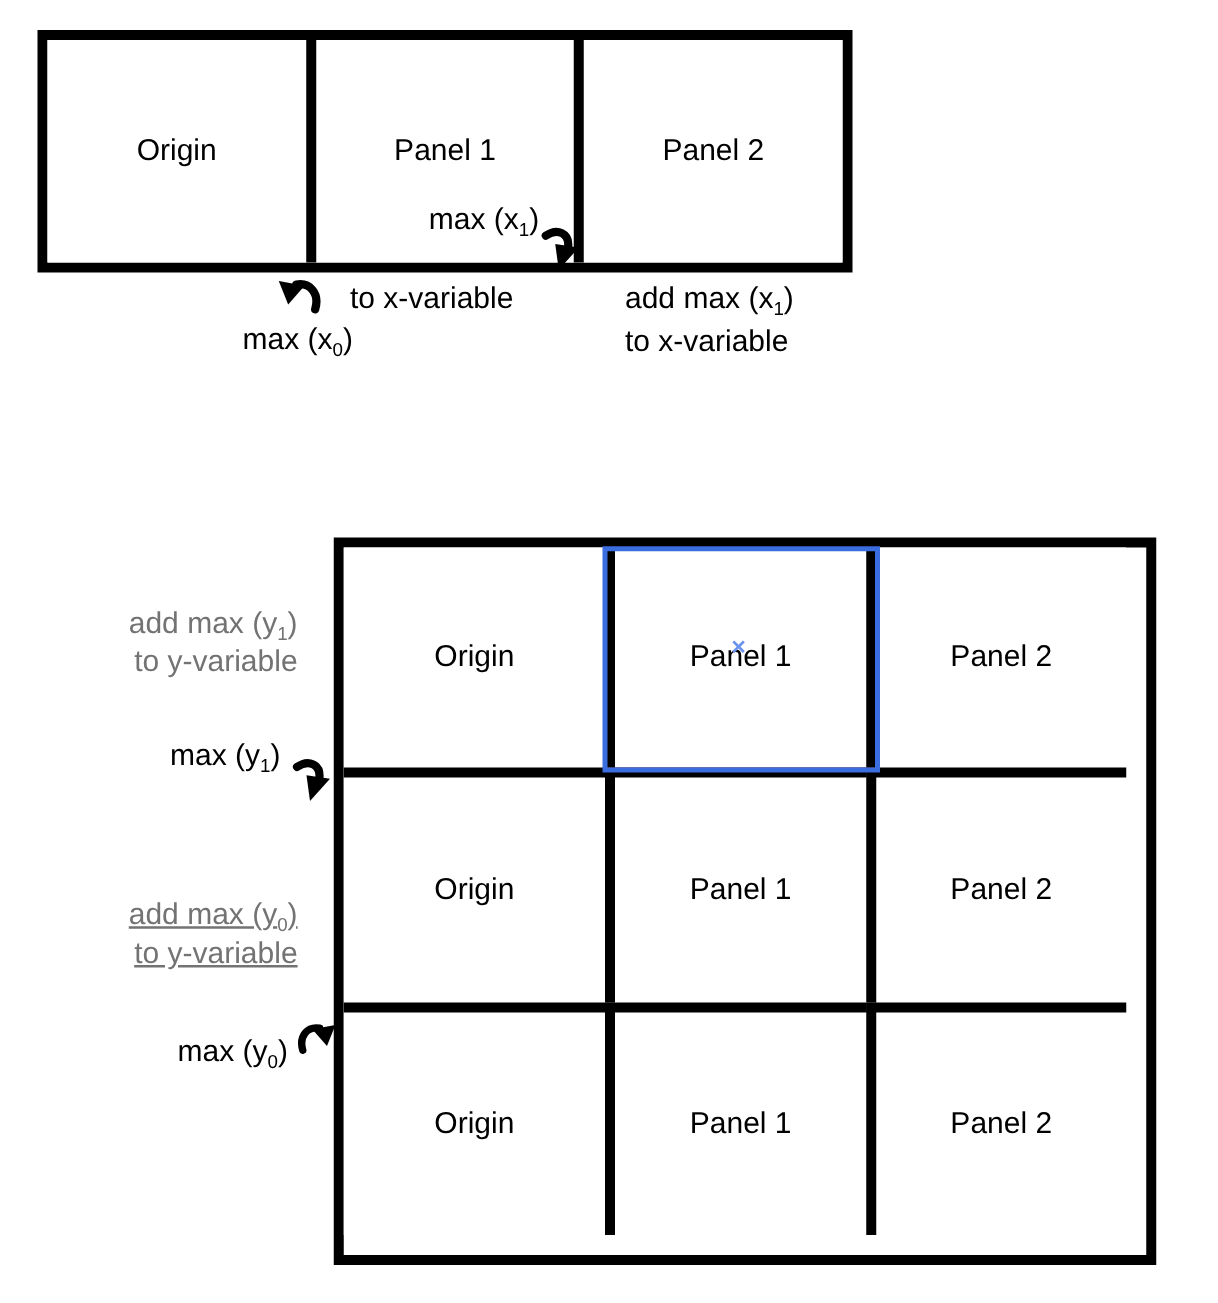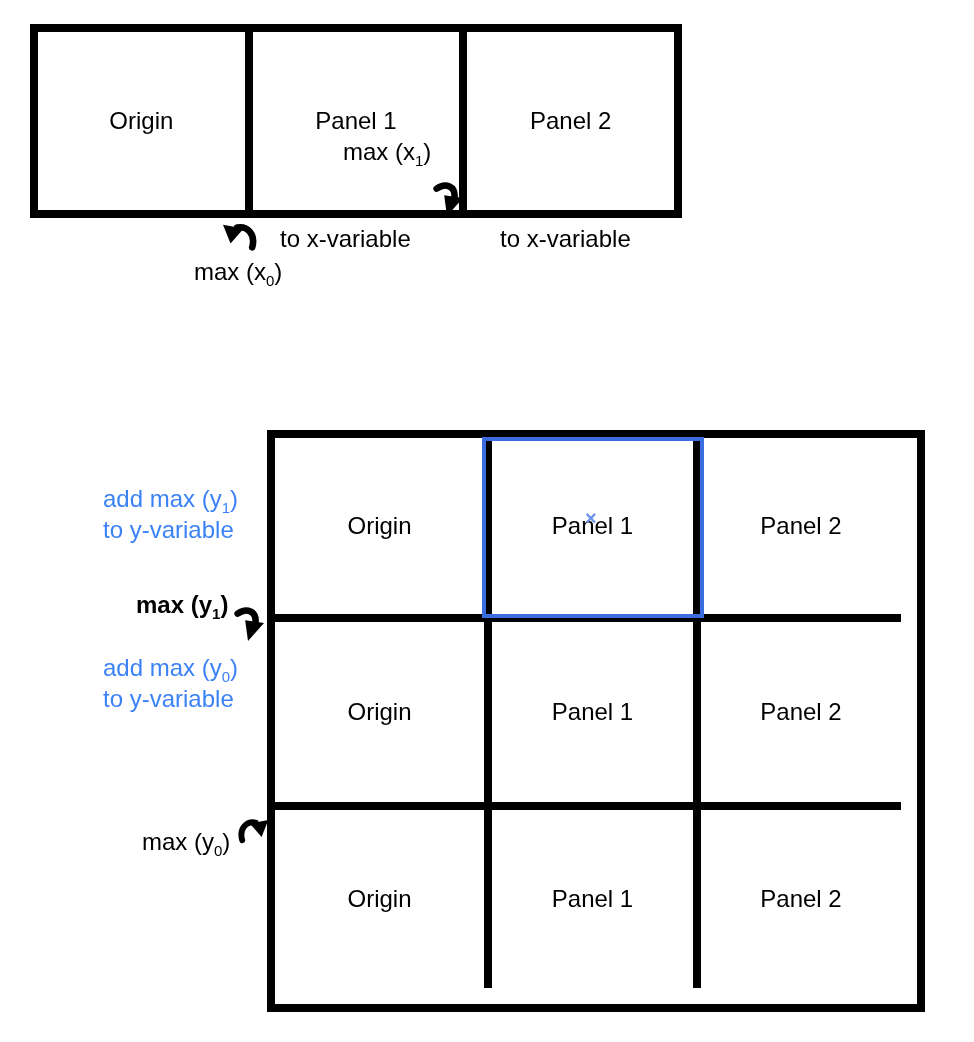--- a/index.html
+++ b/index.html
@@ -33,21 +33,21 @@
     border:4px solid #3a6de0; box-sizing:border-box; pointer-events:none;
   }
   .sel-marker {
     position:absolute; left:585px; top:508px; font-size:20px; font-weight:600;
     color:#6b93ec; line-height:20px;
   }
 
   
   .txt { position:absolute; font-size:24px; line-height:32px; white-space:nowrap; color:#000; }
   .cap { position:absolute; font-size:24px; line-height:35px; white-space:nowrap; color:#000; }
-  .cap2 { position:absolute; font-size:24px; line-height:31px; white-space:nowrap; color:#3b82f6; }
+  .cap2 { position:absolute; font-size:24px; line-height:31px; white-space:nowrap; color:#737373;text-align:right; }
   sub { font-size:15px; line-height:0; }
 
   
   .arrow { position:absolute; }
   .flip-x { transform:scaleX(-1); }
 </style>
 </head>
 <body>
 
 <div class="canvas">
@@ -57,21 +57,21 @@
       <span class="cell-label">Origin</span>
     </div>
     <div class="cell">
       <span class="cell-label">Panel 1</span>
     </div>
     <div class="cell">
       <span class="cell-label">Panel 2</span>
     </div>
   </div>
 
-  <div class="txt" style="left:343px; top:136px;">
+  <div class="txt" style="left:343px; top:160px;">
     <span>max (x</span><sub>1</sub><span>)</span>
   </div>
 
   <svg class="arrow" style="left:431px; top:180px;" width="32" height="36" viewBox="0 0 34 38">
     <path d="M6,9 C16,2 26,7 25,18" fill="none" stroke="#000" stroke-width="7" stroke-linecap="round"></path>
     <polygon points="14,16 34,19 17,38" fill="#000"></polygon>
   </svg>
 
   <svg class="arrow" style="left:220px; top:221px;" width="38" height="32" viewBox="0 0 38 34">
     <path d="M33,28 C37,14 28,5 17,7" fill="none" stroke="#000" stroke-width="7" stroke-linecap="round"></path>
@@ -80,20 +80,23 @@
 
   <div class="txt" style="left:194px; top:256px;">
     <span>max (x</span><sub>0</sub><span>)</span>
   </div>
 
   <div class="cap" style="left:280px; top:221px;">
     <div>to x-variable</div>
   </div>
 
   <div class="cap" style="left:500px; top:221px;">
+    <div>
+      <span>add max (x</span><sub>1</sub><span>)</span>
+    </div>
     <div>to x-variable</div>
   </div>
 
   <div class="grid3">
     <div class="cell">
       <span class="cell-label">Origin</span>
     </div>
     <div class="cell bl">
       <span class="cell-label">Panel 1</span>
     </div>
@@ -125,30 +128,30 @@
   <div class="sel-outline"></div>
   <div class="sel-marker">×</div>
 
   <div class="cap2" style="left:103px; top:483px;">
     <div>
       <span>add max (y</span><sub>1</sub><span>)</span>
     </div>
     <div>to y-variable</div>
   </div>
 
-  <div class="txt" style="left:136px; top:589px;font-weight:bold;">
+  <div class="txt" style="left:136px; top:589px;">
     <span>max (y</span><sub>1</sub><span>)</span>
   </div>
 
   <svg class="arrow" style="left:232px; top:604px;" width="32" height="38" viewBox="0 0 34 38">
     <path d="M6,9 C16,2 26,7 25,18" fill="none" stroke="#000" stroke-width="7" stroke-linecap="round"></path>
     <polygon points="14,16 34,19 17,38" fill="#000"></polygon>
   </svg>
 
-  <div class="cap2" style="left:103px; top:652px;">
+  <div class="cap2" style="left:103px; top:716px;text-decoration:underline;">
     <div>
       <span>add max (y</span><sub>0</sub><span>)</span>
     </div>
     <div>to y-variable</div>
   </div>
 
   <div class="txt" style="left:142px; top:826px;">
     <span>max (y</span><sub>0</sub><span>)</span>
   </div>
 

